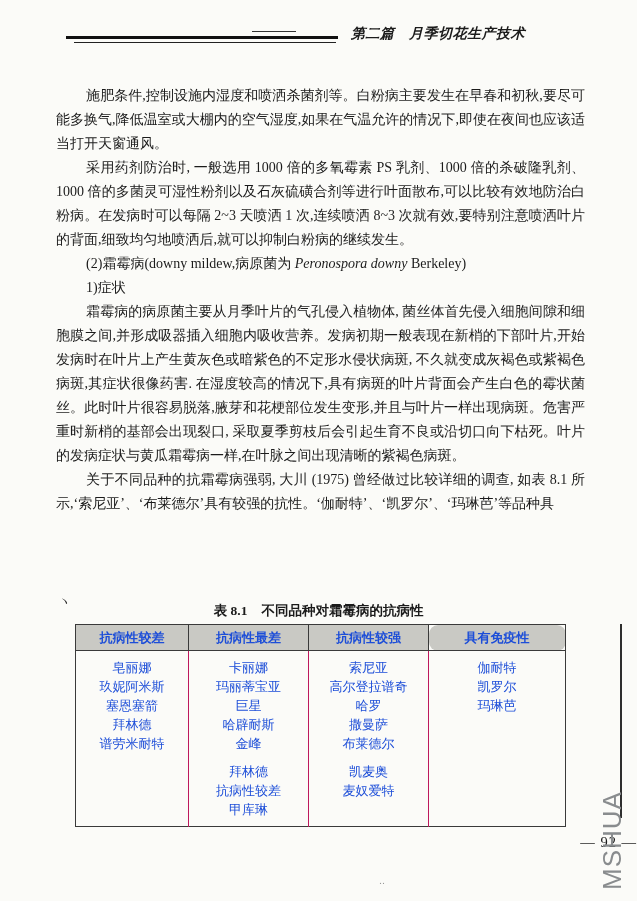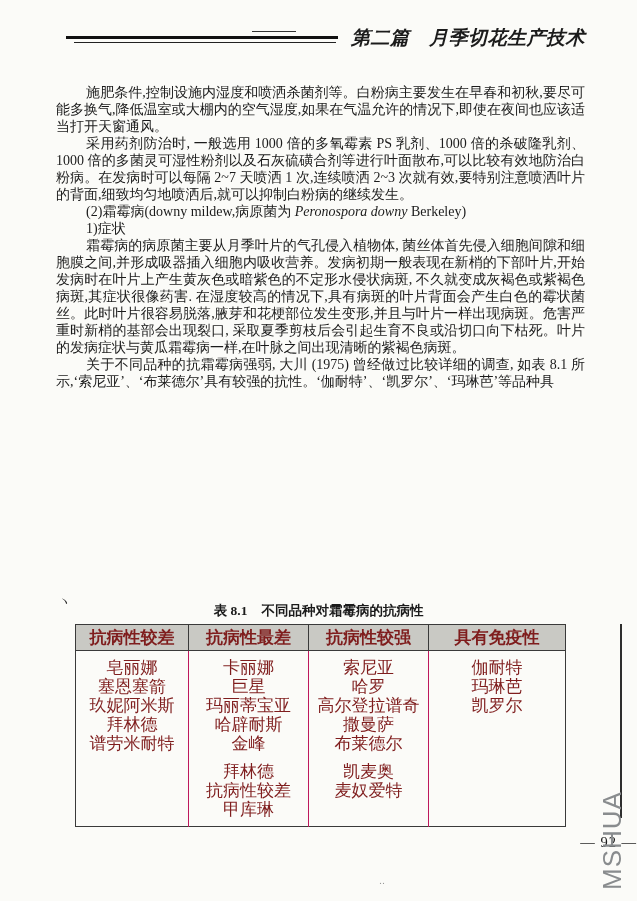--- a/index.html
+++ b/index.html
@@ -11,53 +11,53 @@
     font-family:"Liberation Serif","DejaVu Serif",serif;
     color:#1b1b1b;
   }
   
   .rule-thick{position:absolute;left:66px;top:36px;width:272px;height:2.6px;background:#111;}
   .rule-thin{position:absolute;left:74px;top:42px;width:262px;height:1px;background:#222;}
   .rule-tick{position:absolute;left:252px;top:31px;width:44px;height:1.4px;background:#333;}
   .running-title{
     position:absolute;left:351px;top:25px;
     font-weight:bold;font-style:italic;
-    font-size:19px;letter-spacing:0.5px;white-space:nowrap;
+    font-size:14px;letter-spacing:0.5px;white-space:nowrap;
   }
   
   .body-text{position:absolute;left:56px;top:84px;width:529px;}
   .para{
     margin:0;text-indent:2.15em;
     text-align:justify;text-justify:inter-ideograph;
-    font-size:14px;line-height:17px;
+    font-size:14px;line-height:24px;
   }
   .latin-italic{font-style:italic;}
   
   .stray-mark{position:absolute;left:59px;top:594px;font-size:11px;color:#2c2c2c;}
   
   .table-caption{
     position:absolute;left:0;top:602px;width:637px;
     text-align:center;font-weight:bold;font-size:13.5px;
   }
   .table-caption .cap-label{margin-right:14px;}
   
   table.resist{
     position:absolute;left:75px;top:624px;width:490px;
     border-collapse:collapse;table-layout:fixed;
-    font-size:17px;color:#7f1d1d;
+    font-size:13px;color:#1d4ed8;
   }
   table.resist,table.resist tr,table.resist td,table.resist th{box-sizing:border-box;}
   table.resist{border:1.5px solid #3a3a3a;}
   table.resist th{
     background:#c9c9c4;
     border-bottom:1.3px solid #3a3a3a;
     border-right:1px solid #3a3a3a;
     font-weight:bold;height:26px;padding:0;text-align:center;
   }
-  table.resist th:last-child{border-right:none;}
+  table.resist th:last-child{border-right:none;border-radius:9px;}
   table.resist td{
     border-right:1px solid #be185d;
     text-align:center;height:19px;line-height:19px;padding:0;
     overflow:hidden;white-space:nowrap;
   }
   table.resist td:last-child{border-right:none;}
   table.resist tr.first-data td{padding-top:7px;height:26px;}
   table.resist tr.gap td{padding-top:9px;height:28px;}
   table.resist tr.last-data td{padding-bottom:7px;height:26px;}
   
@@ -80,21 +80,21 @@
 
 <div class="page">
 
   <div class="rule-thick"></div>
   <div class="rule-thin"></div>
   <div class="rule-tick"></div>
   <div class="running-title">第二篇　月季切花生产技术</div>
 
   <main class="body-text" id="body-text">
       <p class="para"><span>施肥条件,控制设施内湿度和喷洒杀菌剂等。白粉病主要发生在早春和初秋,要尽可能多换气,降低温室或大棚内的空气湿度,如果在气温允许的情况下,即使在夜间也应该适当打开天窗通风。</span></p>
-      <p class="para"><span>采用药剂防治时, 一般选用 1000 倍的多氧霉素 PS 乳剂、1000 倍的杀破隆乳剂、1000 倍的多菌灵可湿性粉剂以及石灰硫磺合剂等进行叶面散布,可以比较有效地防治白粉病。在发病时可以每隔 2~7 天喷洒 1 次,连续喷洒 2~3 次就有效,要特别注意喷洒叶片的背面,细致均匀地喷洒后,就可以抑制白粉病的继续发生。</span></p>
+      <p class="para"><span>采用药剂防治时, 一般选用 1000 倍的多氧霉素 PS 乳剂、1000 倍的杀破隆乳剂、1000 倍的多菌灵可湿性粉剂以及石灰硫磺合剂等进行叶面散布,可以比较有效地防治白粉病。在发病时可以每隔 2~3 天喷洒 1 次,连续喷洒 8~3 次就有效,要特别注意喷洒叶片的背面,细致均匀地喷洒后,就可以抑制白粉病的继续发生。</span></p>
       <p class="para"><span>(2)霜霉病(downy mildew,病原菌为 </span><span class="latin-italic">Peronospora downy</span><span> Berkeley)</span></p>
       <p class="para"><span>1)症状</span></p>
       <p class="para"><span>霜霉病的病原菌主要从月季叶片的气孔侵入植物体, 菌丝体首先侵入细胞间隙和细胞膜之间,并形成吸器插入细胞内吸收营养。发病初期一般表现在新梢的下部叶片,开始发病时在叶片上产生黄灰色或暗紫色的不定形水侵状病斑, 不久就变成灰褐色或紫褐色病斑,其症状很像药害. 在湿度较高的情况下,具有病斑的叶片背面会产生白色的霉状菌丝。此时叶片很容易脱落,腋芽和花梗部位发生变形,并且与叶片一样出现病斑。危害严重时新梢的基部会出现裂口, 采取夏季剪枝后会引起生育不良或沿切口向下枯死。叶片的发病症状与黄瓜霜霉病一样,在叶脉之间出现清晰的紫褐色病斑。</span></p>
       <p class="para"><span>关于不同品种的抗霜霉病强弱, 大川 (1975) 曾经做过比较详细的调查, 如表 8.1 所示,‘索尼亚’、‘布莱德尔’具有较强的抗性。‘伽耐特’、‘凯罗尔’、‘玛琳芭’等品种具</span></p>
     </main>
 
   <span class="stray-mark">ヽ</span>
 
   <div class="table-caption">
     <span class="cap-label">表 8.1</span><span>不同品种对霜霉病的抗病性</span>
@@ -116,30 +116,30 @@
         </tr>
     </thead>
     <tbody id="resist-body">
         <tr class="first-data">
           <td>皂丽娜</td>
           <td>卡丽娜</td>
           <td>索尼亚</td>
           <td>伽耐特</td>
         </tr>
         <tr>
+          <td>玖妮阿米斯</td>
+          <td>玛丽蒂宝亚</td>
+          <td>高尔登拉谱奇</td>
+          <td>凯罗尔</td>
+        </tr>
+        <tr>
           <td>塞恩塞箭</td>
           <td>巨星</td>
           <td>哈罗</td>
           <td>玛琳芭</td>
-        </tr>
-        <tr>
-          <td>玖妮阿米斯</td>
-          <td>玛丽蒂宝亚</td>
-          <td>高尔登拉谱奇</td>
-          <td>凯罗尔</td>
         </tr>
         <tr>
           <td>拜林德</td>
           <td>哈辟耐斯</td>
           <td>撒曼萨</td>
           <td></td>
         </tr>
         <tr>
           <td>谱劳米耐特</td>
           <td>金峰</td>

